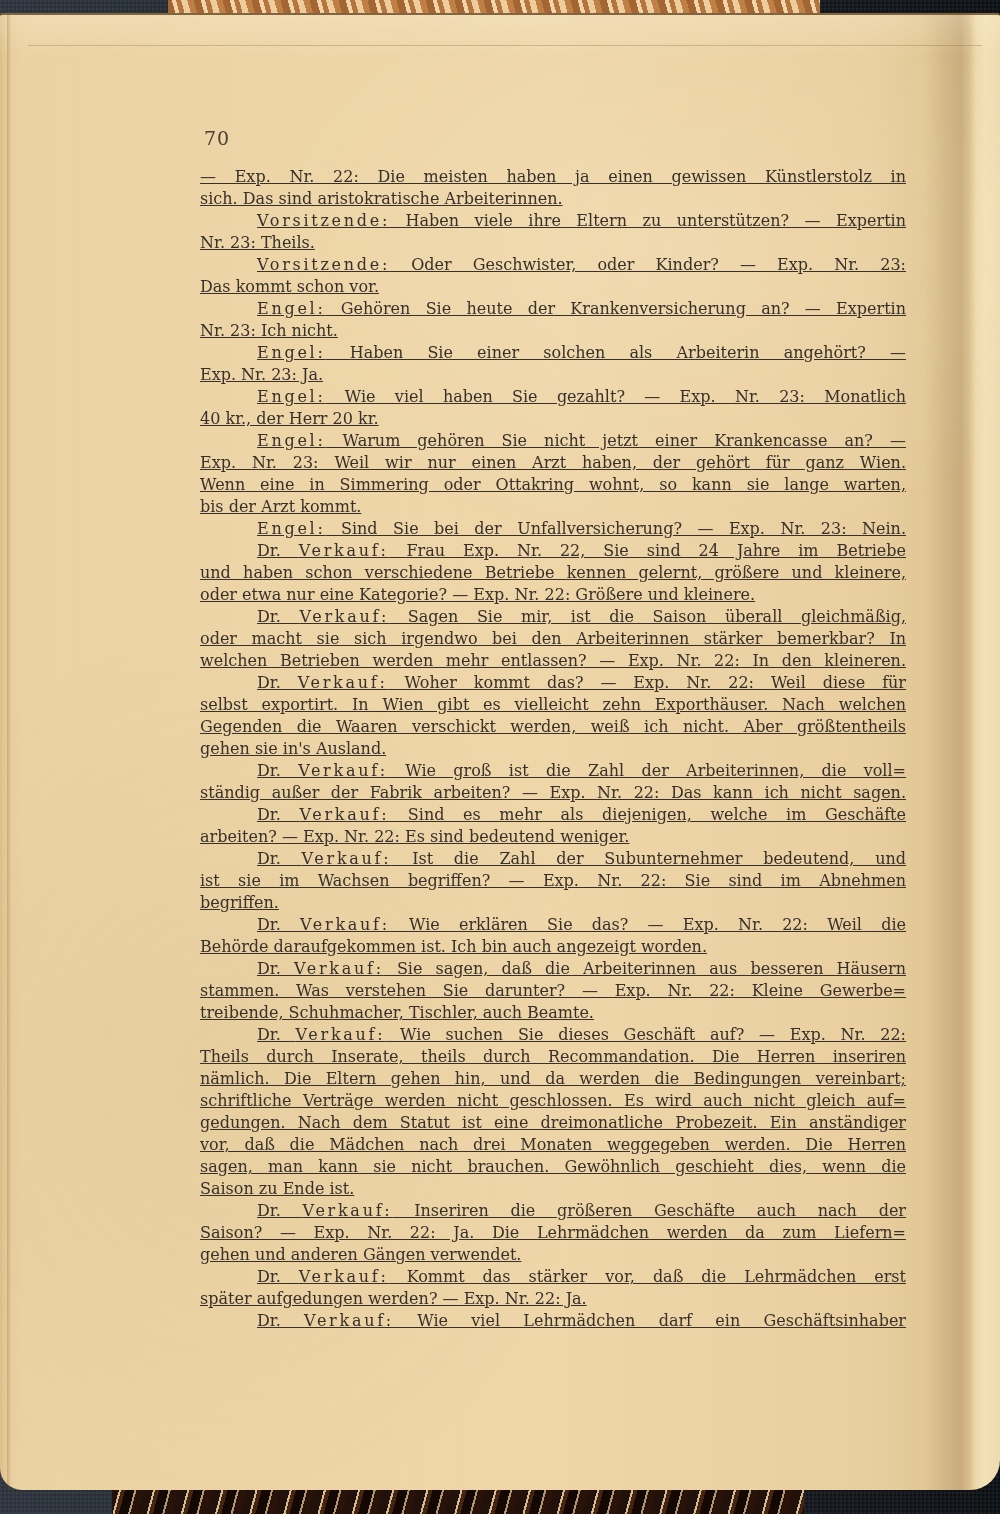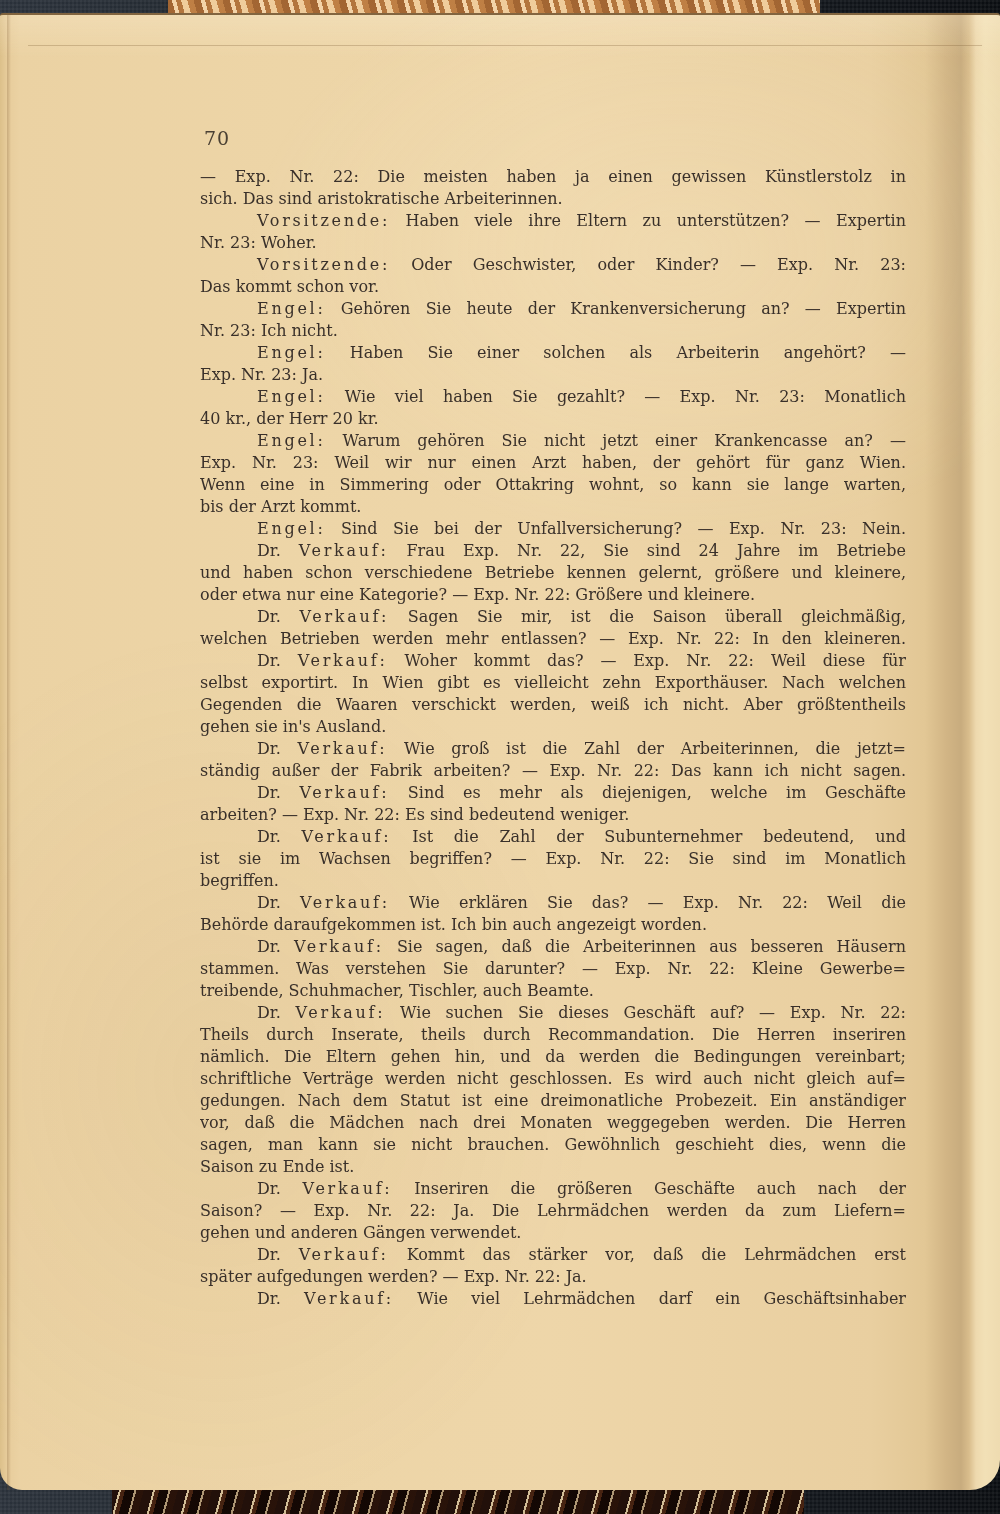--- a/index.html
+++ b/index.html
@@ -57,21 +57,21 @@
   .page .top-crease{
     position:absolute;left:28px;right:18px;top:30px;height:1px;
     background:rgba(120,85,45,.28);
   }
   .page-number{
     position:absolute;left:204px;top:112px;
     font-size:19px;color:#4a4033;letter-spacing:1px;
   }
   .page-text{
     position:absolute;left:200px;top:151px;width:706px;
-    font-size:16px;color:#39302a;
+    font-size:16px;color:#39302a;text-decoration:underline;
   }
   .line{height:22px;line-height:22px;overflow:hidden;text-align:left;white-space:normal;}
   .line.j{text-align:justify;text-align-last:justify;}
   .line.indent{text-indent:57px;}
   .sperr{letter-spacing:.17em;}
 </style>
 </head>
 <body>
 
 <div class="scan">
@@ -80,49 +80,50 @@
   <div class="marble-bottom"></div>
 
   <div class="page">
     <div class="left-crease"></div>
     <div class="top-crease"></div>
     <div class="page-number">70</div>
     <div class="page-text">
         <div class="line j"><span>— Exp. Nr. 22: Die meisten haben ja einen gewissen Künstlerstolz in</span></div>
         <div class="line"><span>sich. Das sind aristokratische Arbeiterinnen.</span></div>
         <div class="line j indent"><span class="sperr">Vorsitzende:</span><span> Haben viele ihre Eltern zu unterstützen? — Expertin</span></div>
-        <div class="line"><span>Nr. 23: Woher.</span></div>
+        <div class="line"><span>Nr. 23: Theils.</span></div>
         <div class="line j indent"><span class="sperr">Vorsitzende:</span><span> Oder Geschwister, oder Kinder? — Exp. Nr. 23:</span></div>
         <div class="line"><span>Das kommt schon vor.</span></div>
         <div class="line j indent"><span class="sperr">Engel:</span><span> Gehören Sie heute der Krankenversicherung an? — Expertin</span></div>
         <div class="line"><span>Nr. 23: Ich nicht.</span></div>
         <div class="line j indent"><span class="sperr">Engel:</span><span> Haben Sie einer solchen als Arbeiterin angehört? —</span></div>
         <div class="line"><span>Exp. Nr. 23: Ja.</span></div>
         <div class="line j indent"><span class="sperr">Engel:</span><span> Wie viel haben Sie gezahlt? — Exp. Nr. 23: Monatlich</span></div>
         <div class="line"><span>40 kr., der Herr 20 kr.</span></div>
         <div class="line j indent"><span class="sperr">Engel:</span><span> Warum gehören Sie nicht jetzt einer Krankencasse an? —</span></div>
         <div class="line j"><span>Exp. Nr. 23: Weil wir nur einen Arzt haben, der gehört für ganz Wien.</span></div>
         <div class="line j"><span>Wenn eine in Simmering oder Ottakring wohnt, so kann sie lange warten,</span></div>
         <div class="line"><span>bis der Arzt kommt.</span></div>
         <div class="line j indent"><span class="sperr">Engel:</span><span> Sind Sie bei der Unfallversicherung? — Exp. Nr. 23: Nein.</span></div>
         <div class="line j indent"><span>Dr. </span><span class="sperr">Verkauf:</span><span> Frau Exp. Nr. 22, Sie sind 24 Jahre im Betriebe</span></div>
         <div class="line j"><span>und haben schon verschiedene Betriebe kennen gelernt, größere und kleinere,</span></div>
         <div class="line"><span>oder etwa nur eine Kategorie? — Exp. Nr. 22: Größere und kleinere.</span></div>
         <div class="line j indent"><span>Dr. </span><span class="sperr">Verkauf:</span><span> Sagen Sie mir, ist die Saison überall gleichmäßig,</span></div>
+        <div class="line j"><span>oder macht sie sich irgendwo bei den Arbeiterinnen stärker bemerkbar? In</span></div>
         <div class="line j"><span>welchen Betrieben werden mehr entlassen? — Exp. Nr. 22: In den kleineren.</span></div>
         <div class="line j indent"><span>Dr. </span><span class="sperr">Verkauf:</span><span> Woher kommt das? — Exp. Nr. 22: Weil diese für</span></div>
         <div class="line j"><span>selbst exportirt. In Wien gibt es vielleicht zehn Exporthäuser. Nach welchen</span></div>
         <div class="line j"><span>Gegenden die Waaren verschickt werden, weiß ich nicht. Aber größtentheils</span></div>
         <div class="line"><span>gehen sie in's Ausland.</span></div>
-        <div class="line j indent"><span>Dr. </span><span class="sperr">Verkauf:</span><span> Wie groß ist die Zahl der Arbeiterinnen, die jetzt=</span></div>
+        <div class="line j indent"><span>Dr. </span><span class="sperr">Verkauf:</span><span> Wie groß ist die Zahl der Arbeiterinnen, die voll=</span></div>
         <div class="line j"><span>ständig außer der Fabrik arbeiten? — Exp. Nr. 22: Das kann ich nicht sagen.</span></div>
         <div class="line j indent"><span>Dr. </span><span class="sperr">Verkauf:</span><span> Sind es mehr als diejenigen, welche im Geschäfte</span></div>
         <div class="line"><span>arbeiten? — Exp. Nr. 22: Es sind bedeutend weniger.</span></div>
         <div class="line j indent"><span>Dr. </span><span class="sperr">Verkauf:</span><span> Ist die Zahl der Subunternehmer bedeutend, und</span></div>
-        <div class="line j"><span>ist sie im Wachsen begriffen? — Exp. Nr. 22: Sie sind im Monatlich</span></div>
+        <div class="line j"><span>ist sie im Wachsen begriffen? — Exp. Nr. 22: Sie sind im Abnehmen</span></div>
         <div class="line"><span>begriffen.</span></div>
         <div class="line j indent"><span>Dr. </span><span class="sperr">Verkauf:</span><span> Wie erklären Sie das? — Exp. Nr. 22: Weil die</span></div>
         <div class="line"><span>Behörde daraufgekommen ist. Ich bin auch angezeigt worden.</span></div>
         <div class="line j indent"><span>Dr. </span><span class="sperr">Verkauf:</span><span> Sie sagen, daß die Arbeiterinnen aus besseren Häusern</span></div>
         <div class="line j"><span>stammen. Was verstehen Sie darunter? — Exp. Nr. 22: Kleine Gewerbe=</span></div>
         <div class="line"><span>treibende, Schuhmacher, Tischler, auch Beamte.</span></div>
         <div class="line j indent"><span>Dr. </span><span class="sperr">Verkauf:</span><span> Wie suchen Sie dieses Geschäft auf? — Exp. Nr. 22:</span></div>
         <div class="line j"><span>Theils durch Inserate, theils durch Recommandation. Die Herren inseriren</span></div>
         <div class="line j"><span>nämlich. Die Eltern gehen hin, und da werden die Bedingungen vereinbart;</span></div>
         <div class="line j"><span>schriftliche Verträge werden nicht geschlossen. Es wird auch nicht gleich auf=</span></div>

